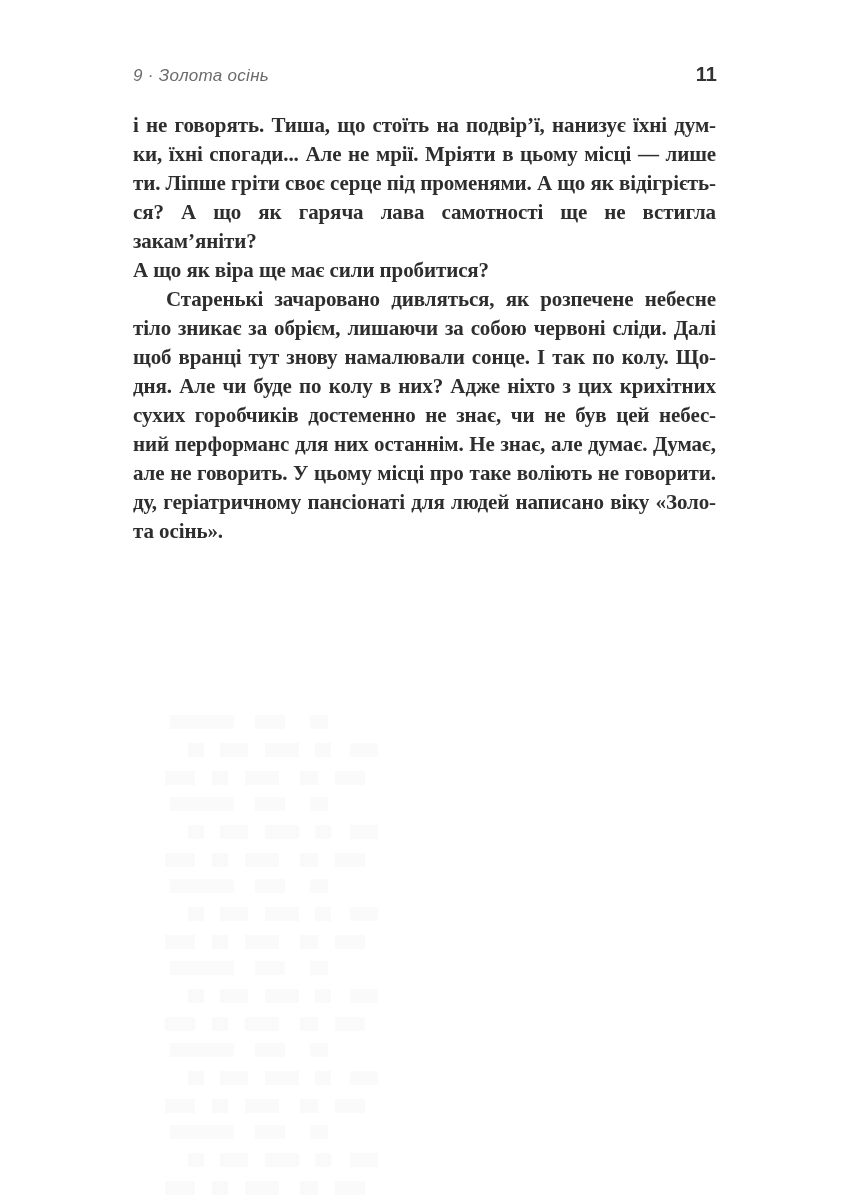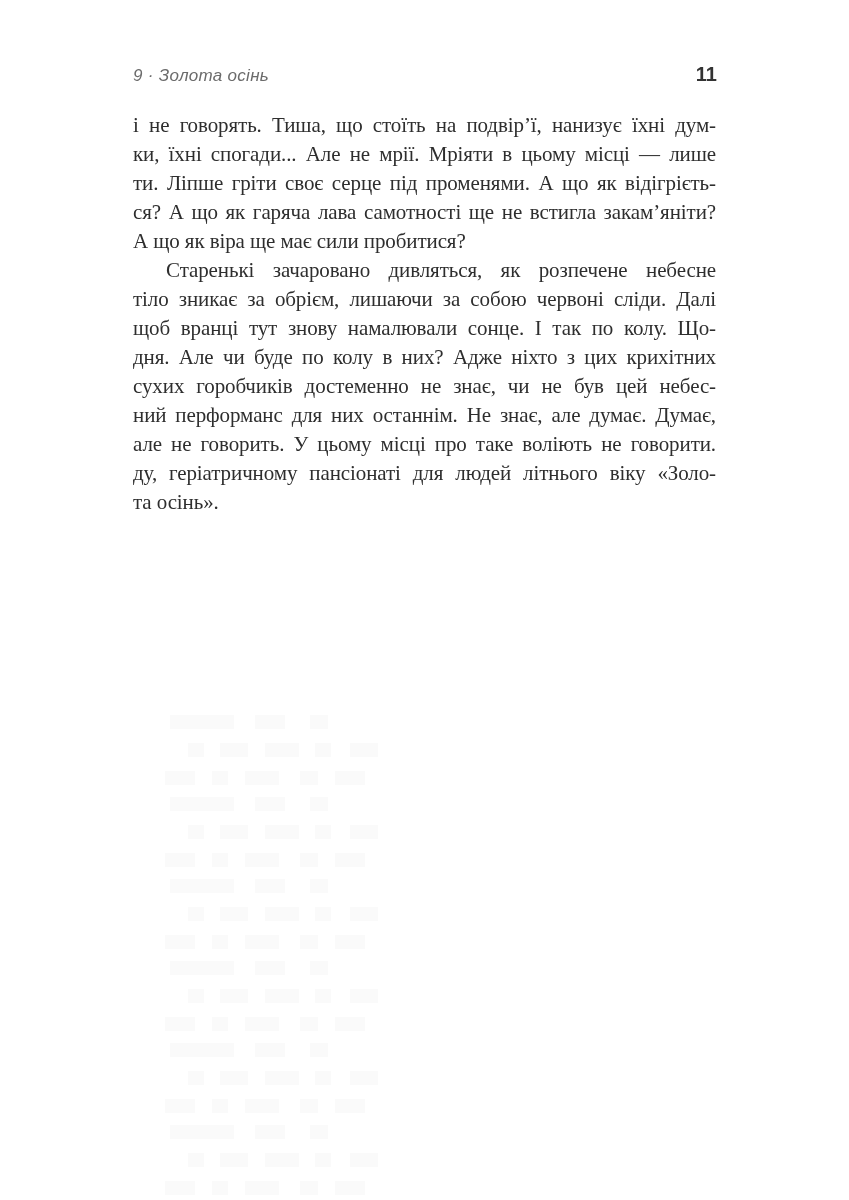--- a/index.html
+++ b/index.html
@@ -39,21 +39,21 @@
   .textblock {
     position: absolute;
     left: 133px; top: 111px;
     width: 583px;
     font-size: 21px;
     line-height: 29px;
     color: #2e2e2e;
     letter-spacing: -0.1px;
   }
   .paragraph { margin: 0; }
-  .line { white-space: nowrap; }
+  .line { white-space: nowrap; font-weight: bold; }
   .line.just {
     white-space: normal;
     text-align: justify;
     text-align-last: justify;
   }
   .line.indent { text-indent: 33px; }
   
   .showthrough {
     position: absolute;
     left: 150px; top: 715px;
@@ -105,21 +105,21 @@
     </div>
 
     <div class="paragraph">
       <div class="line just indent">Старенькі зачаровано дивляться, як розпечене небесне</div>
       <div class="line just">тіло зникає за обрієм, лишаючи за собою червоні сліди. Далі</div>
       <div class="line just">щоб вранці тут знову намалювали сонце. І так по колу. Що-</div>
       <div class="line just">дня. Але чи буде по колу в них? Адже ніхто з цих крихітних</div>
       <div class="line just">сухих горобчиків достеменно не знає, чи не був цей небес-</div>
       <div class="line just">ний перформанс для них останнім. Не знає, але думає. Думає,</div>
       <div class="line just">але не говорить. У цьому місці про таке воліють не говорити.</div>
-      <div class="line just">ду, геріатричному пансіонаті для людей літнього віку «Золо-</div>
+      <div class="line just">ду, геріатричному пансіонаті для людей написано віку «Золо-</div>
       <div class="line">та осінь».</div>
     </div>
 
   </div>
 
   <div class="showthrough"></div>
 
 </div>
 
 </body></html>

